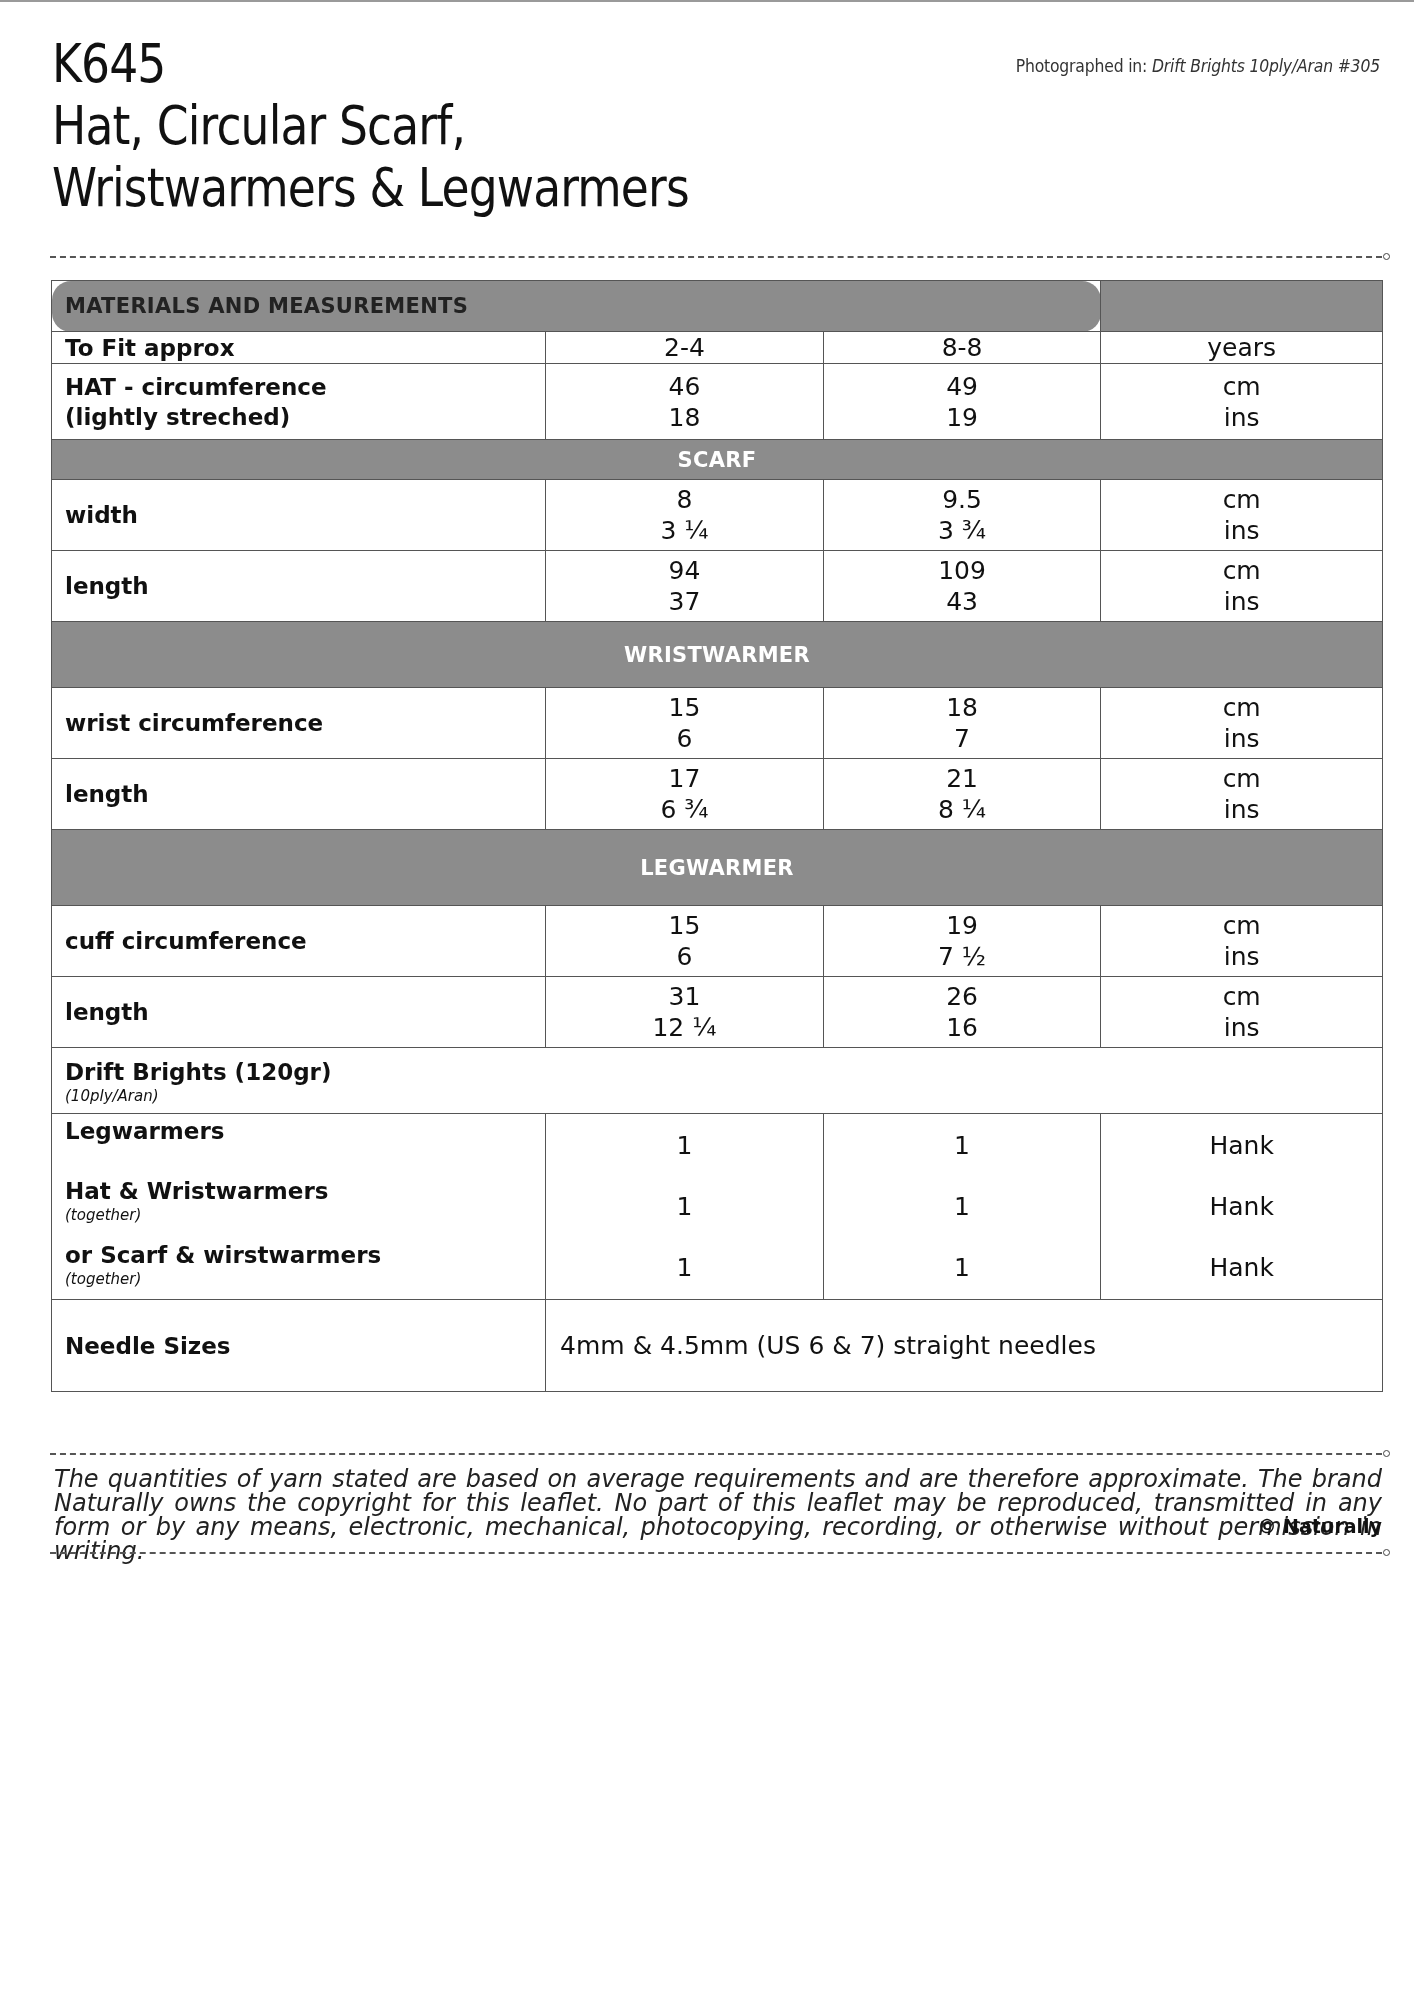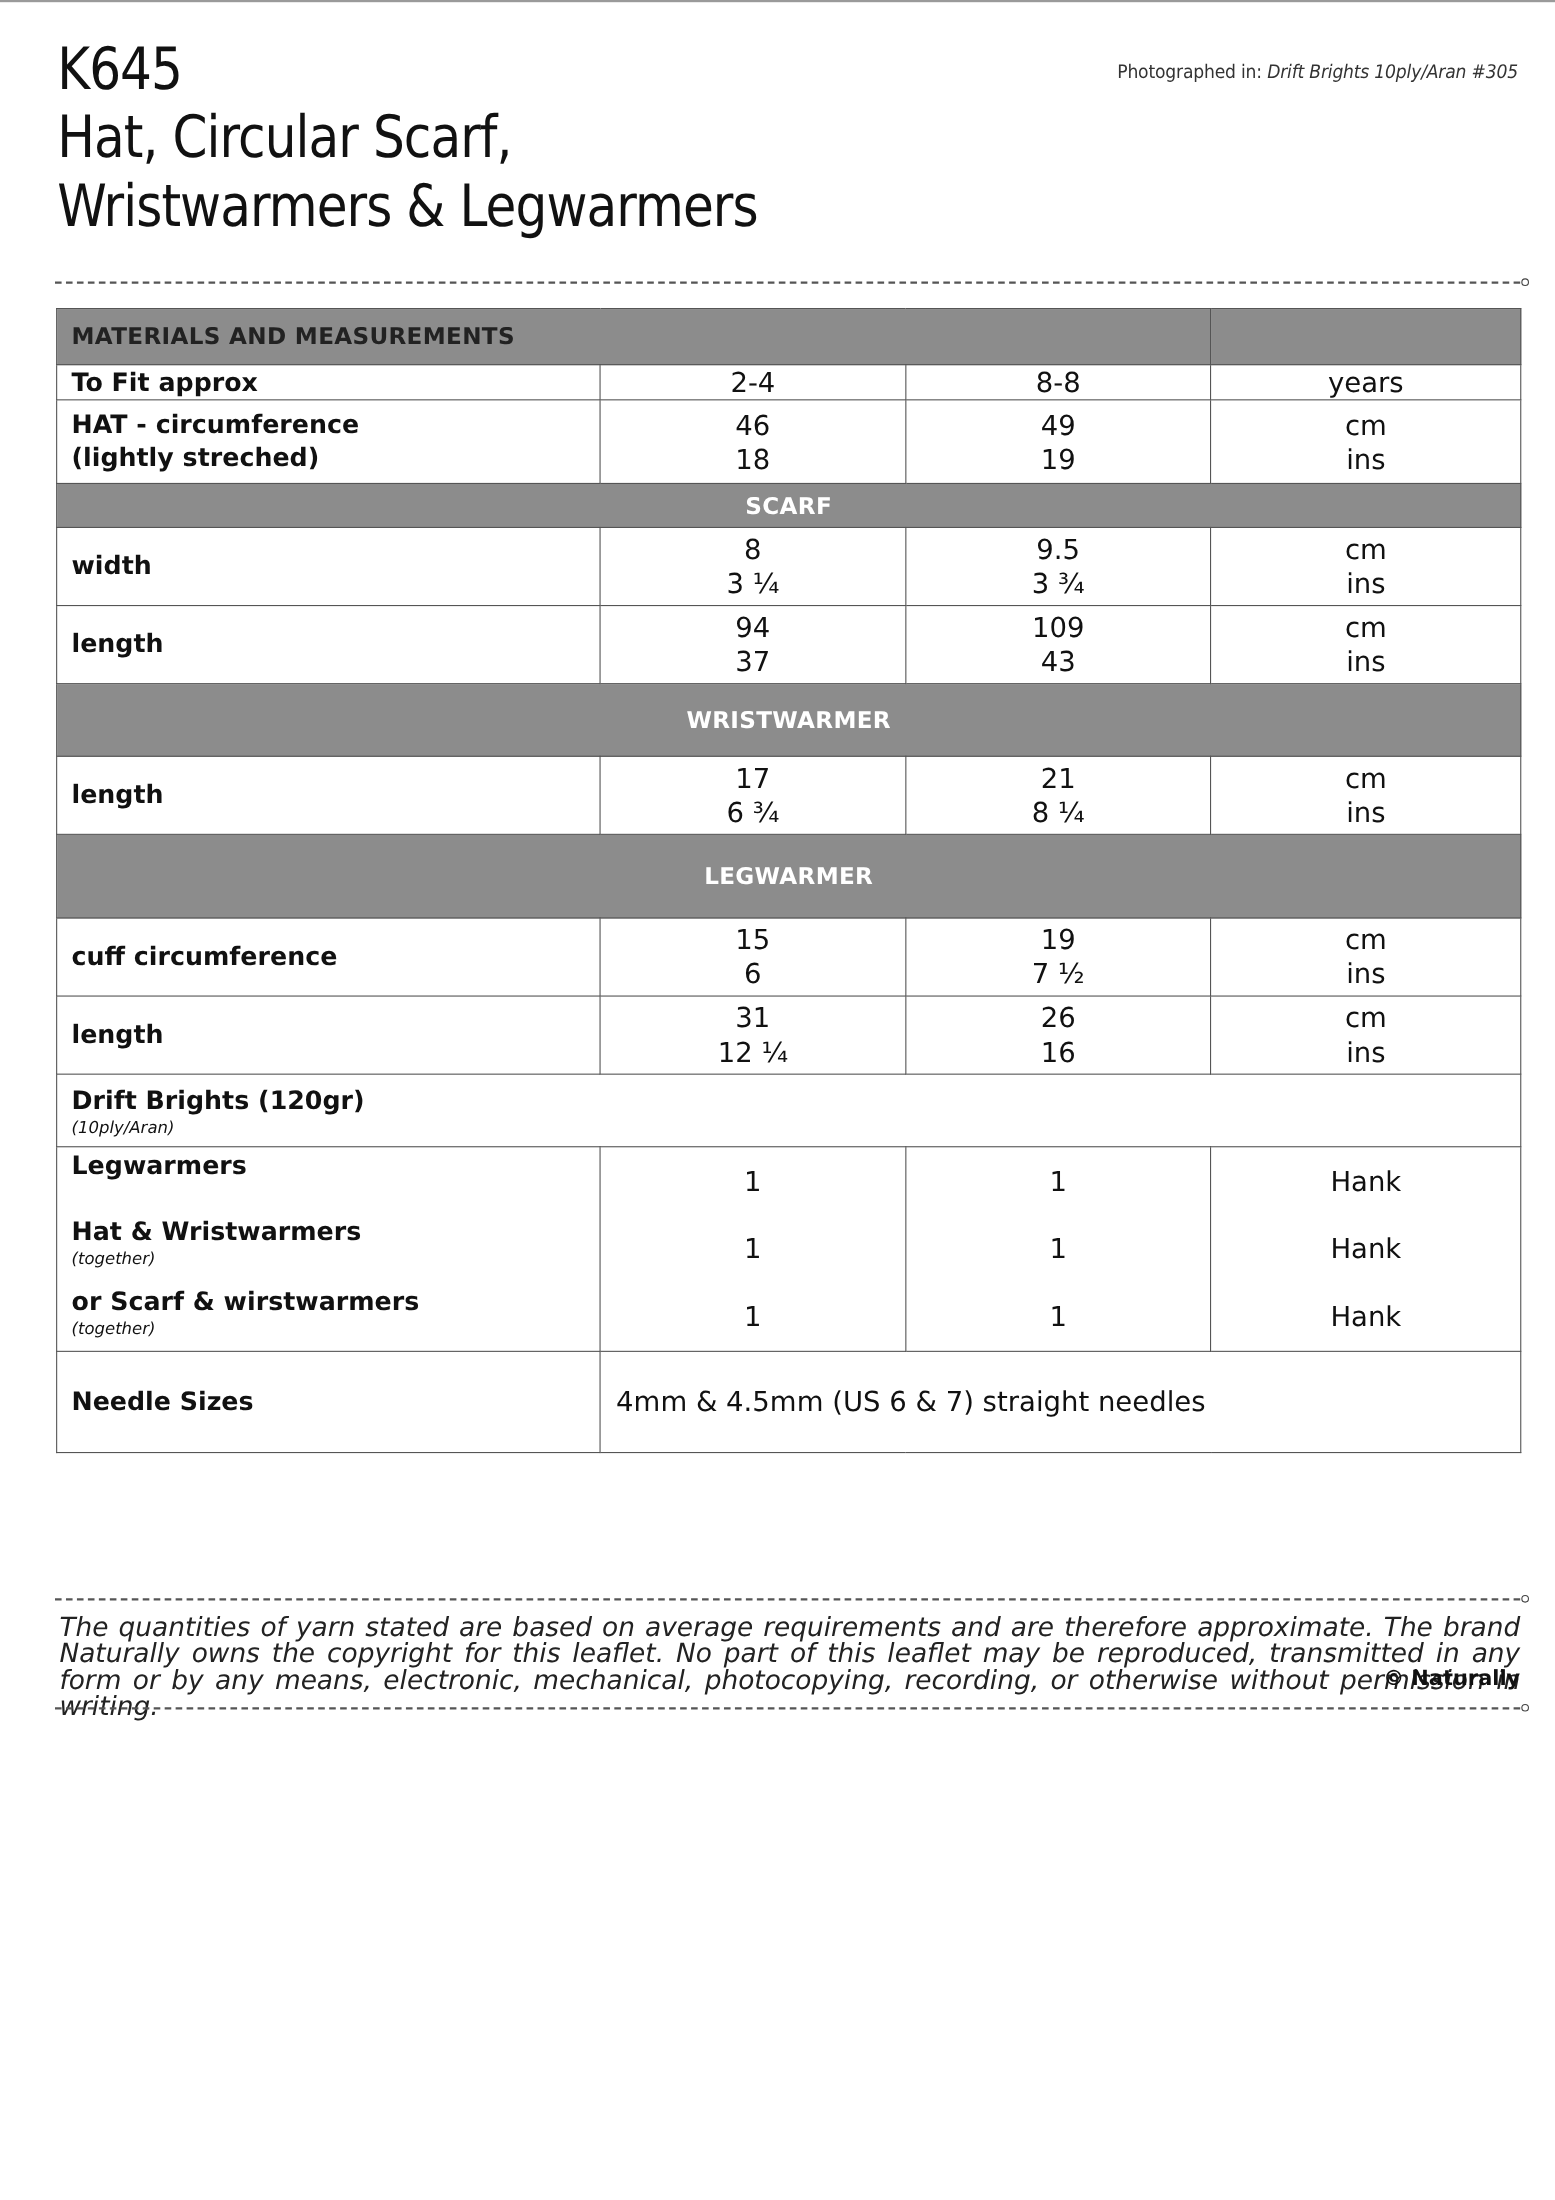--- a/index.html
+++ b/index.html
@@ -8,21 +8,21 @@
     .title-block { position: absolute; left: 52px; top: 33px; }
     .pattern-code, .title-line { font-family: "DejaVu Sans", sans-serif; font-weight: normal; color: #111; letter-spacing: -1px; font-size: 53px; line-height: 62px; transform: scaleX(0.86); transform-origin: left; white-space: nowrap; }
     .photographed { position: absolute; right: 34px; top: 56px; font-size: 17px; color: #333; letter-spacing: -0.2px; transform: scaleX(0.92); transform-origin: right; white-space: nowrap; }
     .photographed .yarn { font-style: italic; }
     .dash-rule { position: absolute; left: 50px; width: 1332px; height: 0; border-top: 2px dashed #555; }
     .dash-rule .end-dot { position: absolute; right: -8px; top: -5px; width: 5px; height: 5px; border: 1.5px solid #444; border-radius: 50%; background: #fff; }
 
     table.mm { position: absolute; left: 51px; top: 280px; width: 1332px; border-collapse: collapse; font-family: "DejaVu Sans", sans-serif; }
     table.mm td { border: 1.5px solid #555; padding: 0; vertical-align: middle; }
     .hdr td { background: #8c8c8c; }
-    .hdr-main { height: 50px; font-weight: bold; font-size: 21px; color: #222; padding-left: 13px !important; letter-spacing: 0.3px; }
+    .hdr-main { height: 50px; font-weight: bold; font-size: 21px; color: #222; padding-left: 13px !important; letter-spacing: 0.3px; border-radius: 19px; }
     .sec-hdr { text-align: center; font-weight: bold; color: #fff; font-size: 21px; letter-spacing: 0.3px; }
     .lbl { font-weight: bold; font-size: 23px; padding-left: 13px !important; line-height: 30px; }
     .lbl .sub { display: block; font-weight: normal; font-style: italic; font-size: 15px; line-height: 18px; }
     .val { text-align: center; font-size: 25px; line-height: 31px; }
     .val span { display: block; }
     .needle-val { font-size: 25px; padding-left: 14px !important; }
     .col1 { width: 493px; }
     .col2 { width: 277px; }
     .col3 { width: 277px; }
     .col4 { width: 281px; }
@@ -122,20 +122,35 @@
     <td class="val">
           <span>cm</span>
           <span>ins</span>
         </td>
   </tr>
 
   <tr class="hdr" style="height:66px;margin-top:24px;">
     <td colspan="4" class="sec-hdr">WRISTWARMER</td>
   </tr>
 
+  <tr style="height:71px;">
+    <td class="lbl">wrist circumference</td>
+    <td class="val">
+          <span>15</span>
+          <span>6</span>
+        </td>
+    <td class="val">
+          <span>18</span>
+          <span>7</span>
+        </td>
+    <td class="val">
+          <span>cm</span>
+          <span>ins</span>
+        </td>
+  </tr>
 
   <tr style="height:71px;">
     <td class="lbl">length</td>
     <td class="val">
           <span>17</span>
           <span>6 ¾</span>
         </td>
     <td class="val">
           <span>21</span>
           <span>8 ¼</span>

